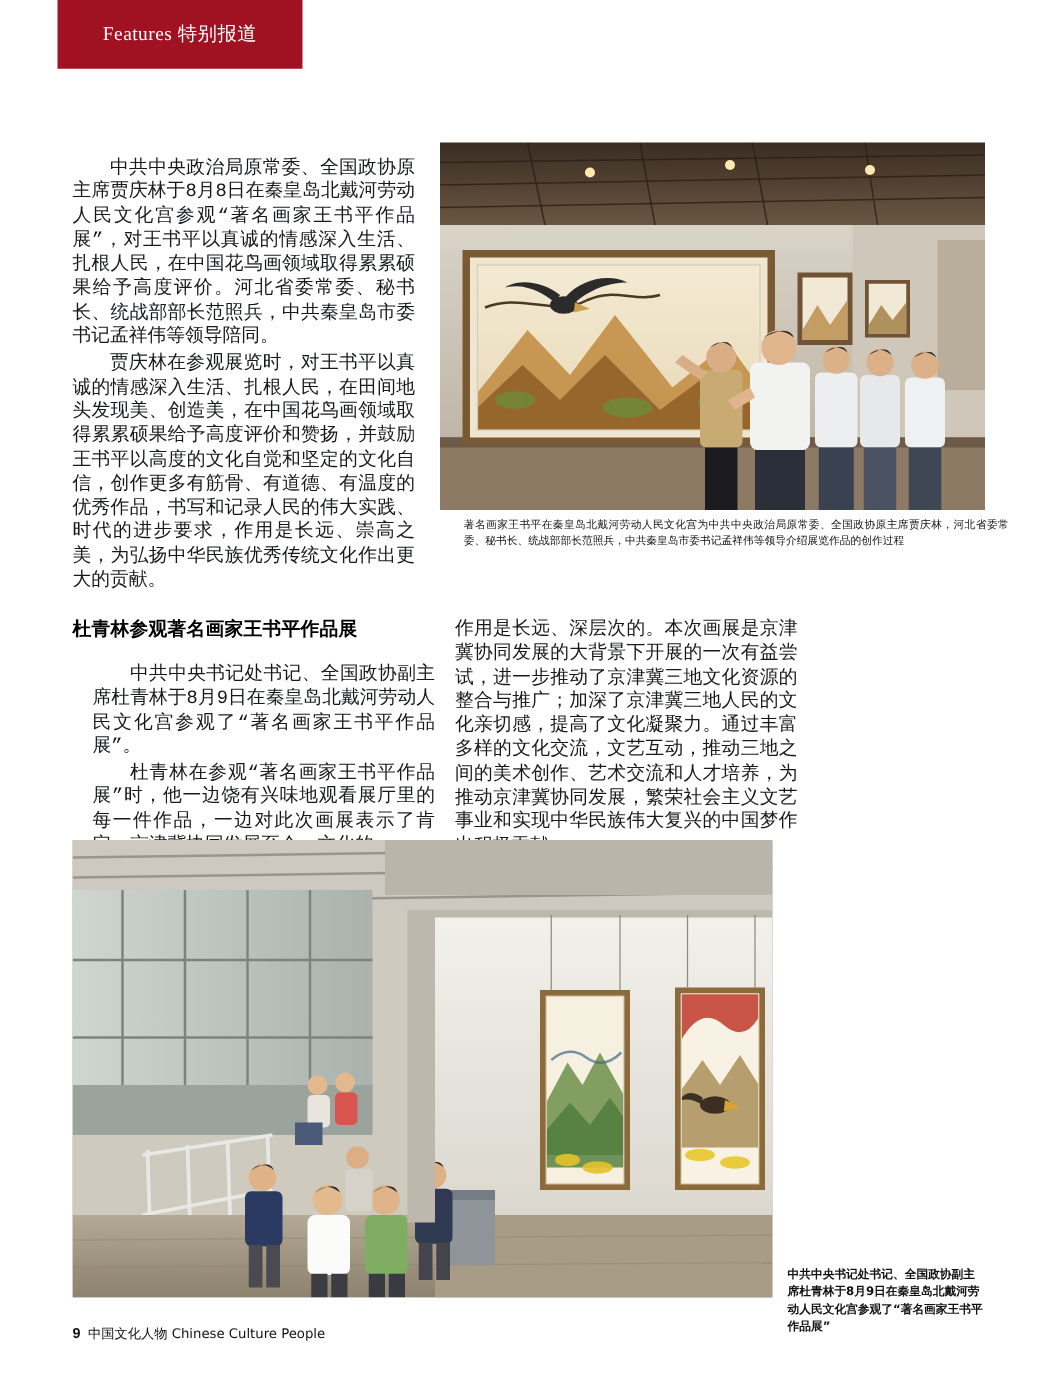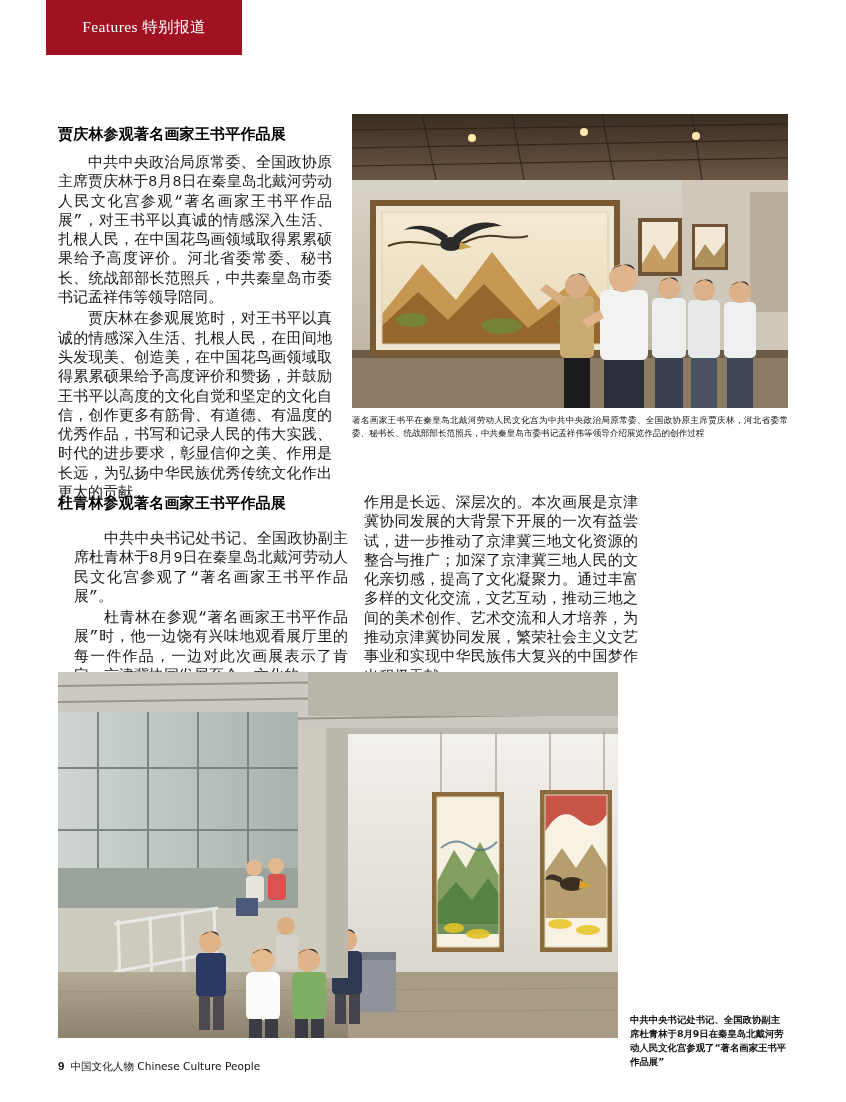--- a/index.html
+++ b/index.html
@@ -75,28 +75,28 @@
     position: absolute;
     left: 352px;
     top: 114px;
     width: 436px;
     height: 294px;
     overflow: hidden;
     background: #5a4636;
   }
   .sec1-caption {
     position: absolute;
-    left: 352px;
+    left: 371px;
     top: 414px;
     width: 436px;
     font-size: 8.6px;
     line-height: 12.8px;
     color: #111;
     text-align: justify;
-    font-family: Liberation Sans, sans-serif;
+    font-family: Liberation Mono, monospace;
   }
 
   
   .sec2-title {
     position: absolute;
     left: 58px;
     top: 494px;
     width: 300px;
   }
   .sec2-col1 {
@@ -160,23 +160,22 @@
 </head>
 <body>
 
 <div class="page">
 
   <div class="header-band">
     <span class="band-text">Features  特别报道</span>
   </div>
 
   <div class="sec1-text">
-    <h2 class="article-title">贾庆林参观著名画家王书平作品展</h2>
     <p class="body indent">中共中央政治局原常委、全国政协原主席贾庆林于8月8日在秦皇岛北戴河劳动人民文化宫参观“著名画家王书平作品展”，对王书平以真诚的情感深入生活、扎根人民，在中国花鸟画领域取得累累硕果给予高度评价。河北省委常委、秘书长、统战部部长范照兵，中共秦皇岛市委书记孟祥伟等领导陪同。</p>
-    <p class="body indent">贾庆林在参观展览时，对王书平以真诚的情感深入生活、扎根人民，在田间地头发现美、创造美，在中国花鸟画领域取得累累硕果给予高度评价和赞扬，并鼓励王书平以高度的文化自觉和坚定的文化自信，创作更多有筋骨、有道德、有温度的优秀作品，书写和记录人民的伟大实践、时代的进步要求，彰显信仰之美、作用是长远，为弘扬中华民族优秀传统文化作出更大的贡献。</p>
+    <p class="body indent">贾庆林在参观展览时，对王书平以真诚的情感深入生活、扎根人民，在田间地头发现美、创造美，在中国花鸟画领域取得累累硕果给予高度评价和赞扬，并鼓励王书平以高度的文化自觉和坚定的文化自信，创作更多有筋骨、有道德、有温度的优秀作品，书写和记录人民的伟大实践、时代的进步要求，作用是长远、崇高之美，为弘扬中华民族优秀传统文化作出更大的贡献。</p>
   </div>
 
   <div class="sec1-photo">
     <svg class="photo" viewBox="0 0 436 294" preserveAspectRatio="xMidYMid slice">
       <defs>
         <linearGradient id="wallG" x1="0" y1="0" x2="0" y2="1">
           <stop offset="0%" stop-color="#d9d4c8"></stop>
           <stop offset="100%" stop-color="#bfb6a6"></stop>
         </linearGradient>
         <linearGradient id="ceilG" x1="0" y1="0" x2="0" y2="1">

